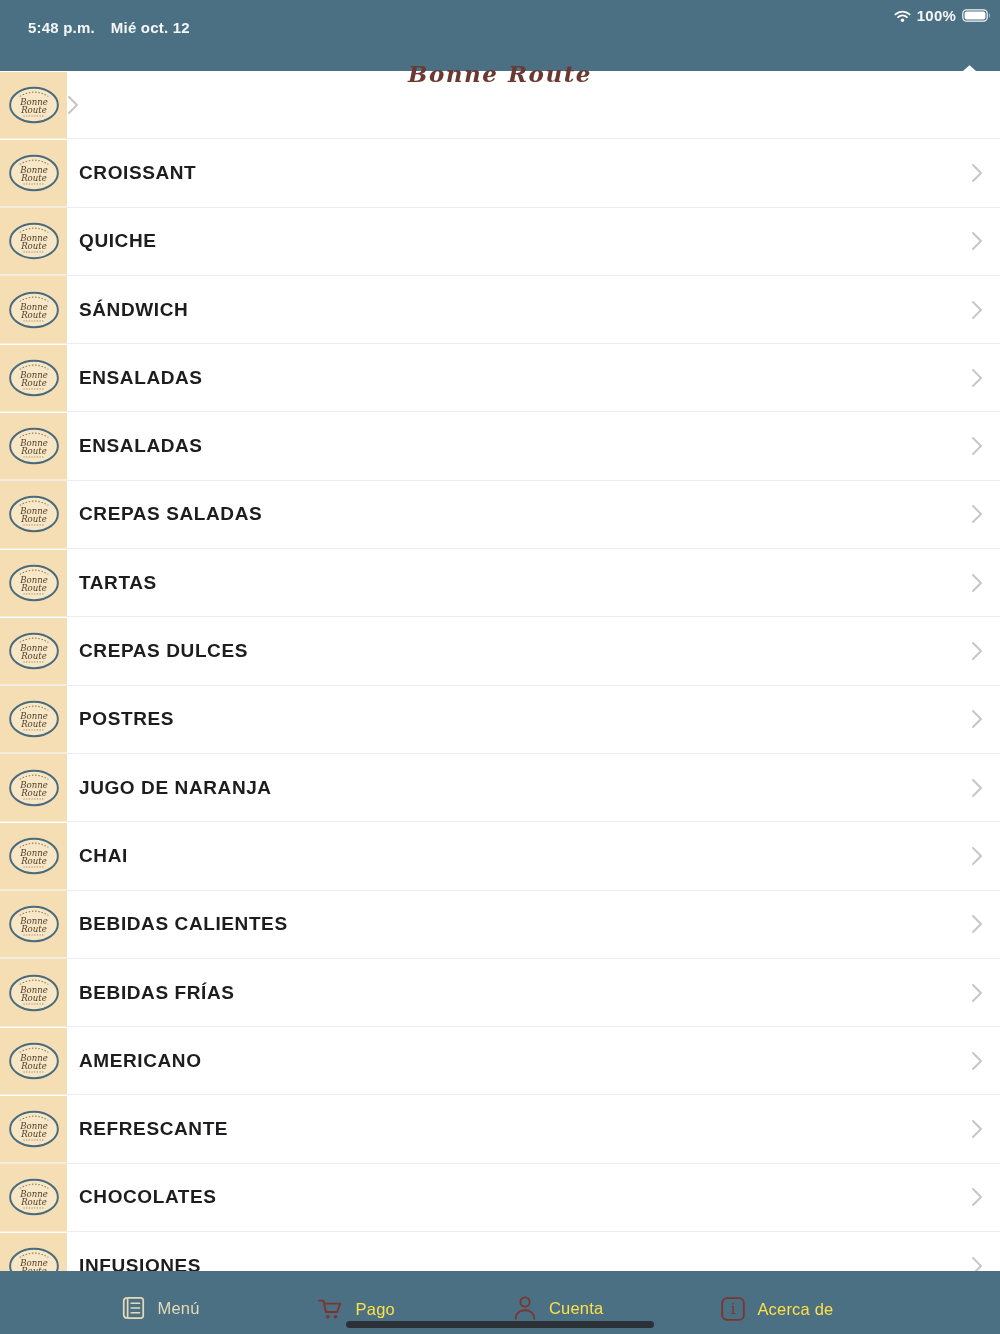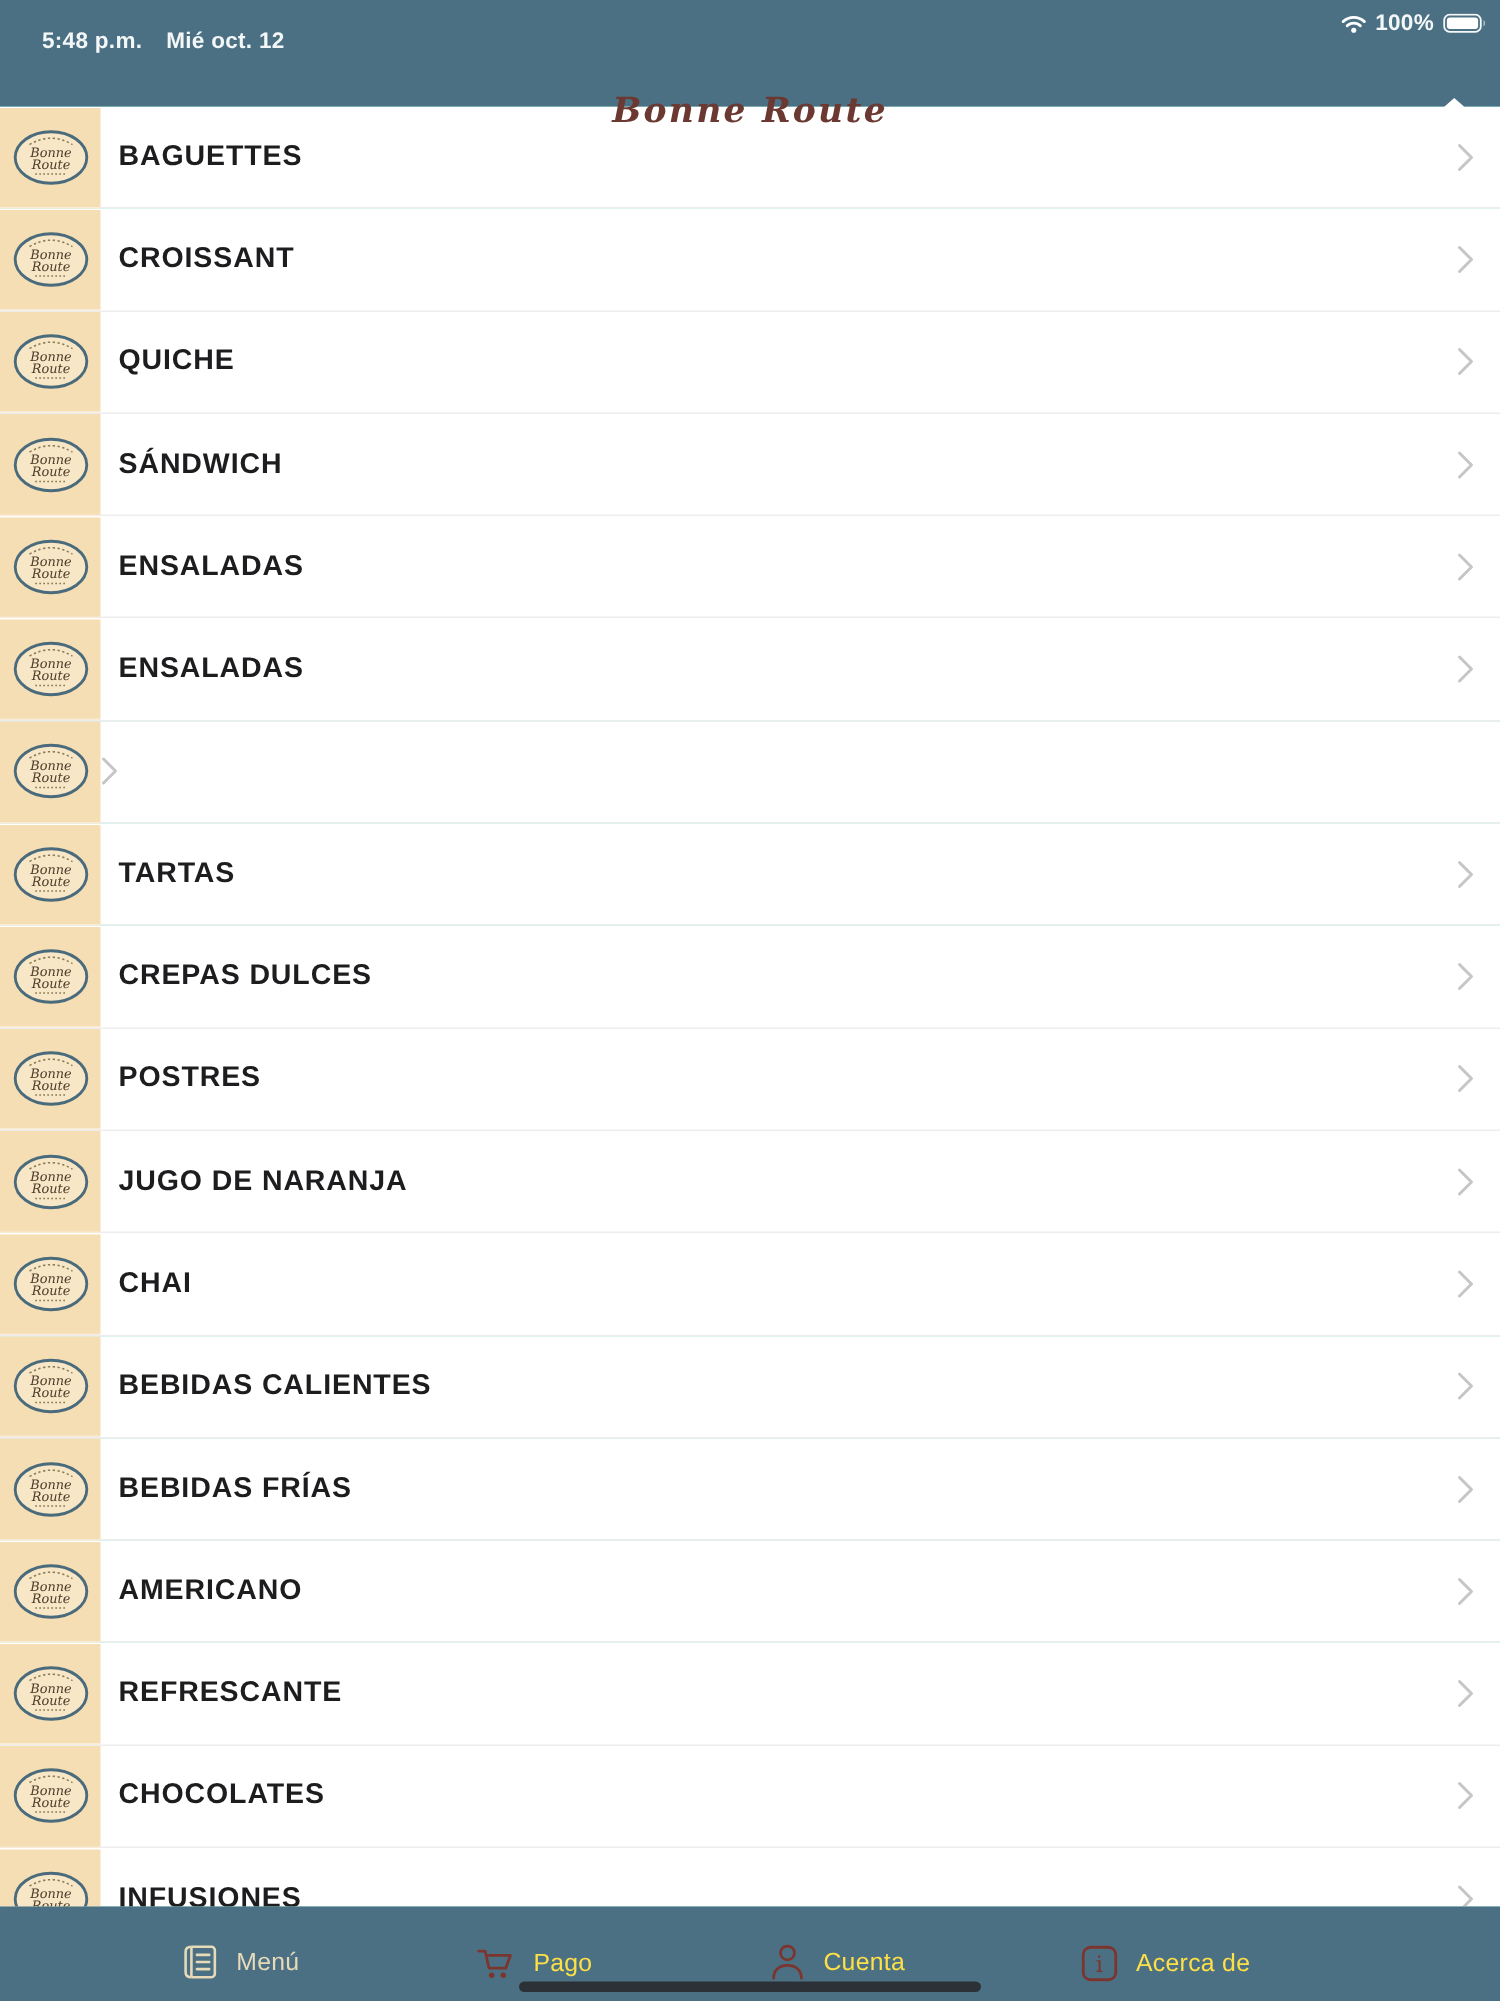--- a/index.html
+++ b/index.html
@@ -88,21 +88,20 @@
     <div class="row">
     <div class="thumb">
       <svg viewBox="0 0 56 44" width="54" height="42">
         <ellipse cx="28" cy="22" rx="25" ry="18" fill="#f8e7c6" stroke="#4a6b7c" stroke-width="2"></ellipse>
         <path d="M13 13 q15 -9 30 0" fill="none" stroke="#8a7a55" stroke-width="1.1" stroke-dasharray="1.6 1.8"></path>
         <text x="28" y="21.5" class="logo-line">Bonne</text>
         <text x="28" y="30" class="logo-line">Route</text>
         <path d="M17 33.5 h22" fill="none" stroke="#8a7a55" stroke-width="1" stroke-dasharray="1.2 1.6"></path>
       </svg>
     </div>
-    <div class="row-label">BAGUETTES</div>
     <svg class="chevron" viewBox="0 0 12 20" width="12" height="20">
       <polyline points="2,2 10,10 2,18" fill="none" stroke="#c6c6c8" stroke-width="2" stroke-linecap="round" stroke-linejoin="round"></polyline>
     </svg>
   </div>
     <div class="row">
     <div class="thumb">
       <svg viewBox="0 0 56 44" width="54" height="42">
         <ellipse cx="28" cy="22" rx="25" ry="18" fill="#f8e7c6" stroke="#4a6b7c" stroke-width="2"></ellipse>
         <path d="M13 13 q15 -9 30 0" fill="none" stroke="#8a7a55" stroke-width="1.1" stroke-dasharray="1.6 1.8"></path>
         <text x="28" y="21.5" class="logo-line">Bonne</text>
@@ -178,20 +177,21 @@
     <div class="row">
     <div class="thumb">
       <svg viewBox="0 0 56 44" width="54" height="42">
         <ellipse cx="28" cy="22" rx="25" ry="18" fill="#f8e7c6" stroke="#4a6b7c" stroke-width="2"></ellipse>
         <path d="M13 13 q15 -9 30 0" fill="none" stroke="#8a7a55" stroke-width="1.1" stroke-dasharray="1.6 1.8"></path>
         <text x="28" y="21.5" class="logo-line">Bonne</text>
         <text x="28" y="30" class="logo-line">Route</text>
         <path d="M17 33.5 h22" fill="none" stroke="#8a7a55" stroke-width="1" stroke-dasharray="1.2 1.6"></path>
       </svg>
     </div>
+    <div class="row-label">CREPAS SALADAS</div>
     <svg class="chevron" viewBox="0 0 12 20" width="12" height="20">
       <polyline points="2,2 10,10 2,18" fill="none" stroke="#c6c6c8" stroke-width="2" stroke-linecap="round" stroke-linejoin="round"></polyline>
     </svg>
   </div>
     <div class="row">
     <div class="thumb">
       <svg viewBox="0 0 56 44" width="54" height="42">
         <ellipse cx="28" cy="22" rx="25" ry="18" fill="#f8e7c6" stroke="#4a6b7c" stroke-width="2"></ellipse>
         <path d="M13 13 q15 -9 30 0" fill="none" stroke="#8a7a55" stroke-width="1.1" stroke-dasharray="1.6 1.8"></path>
         <text x="28" y="21.5" class="logo-line">Bonne</text>

